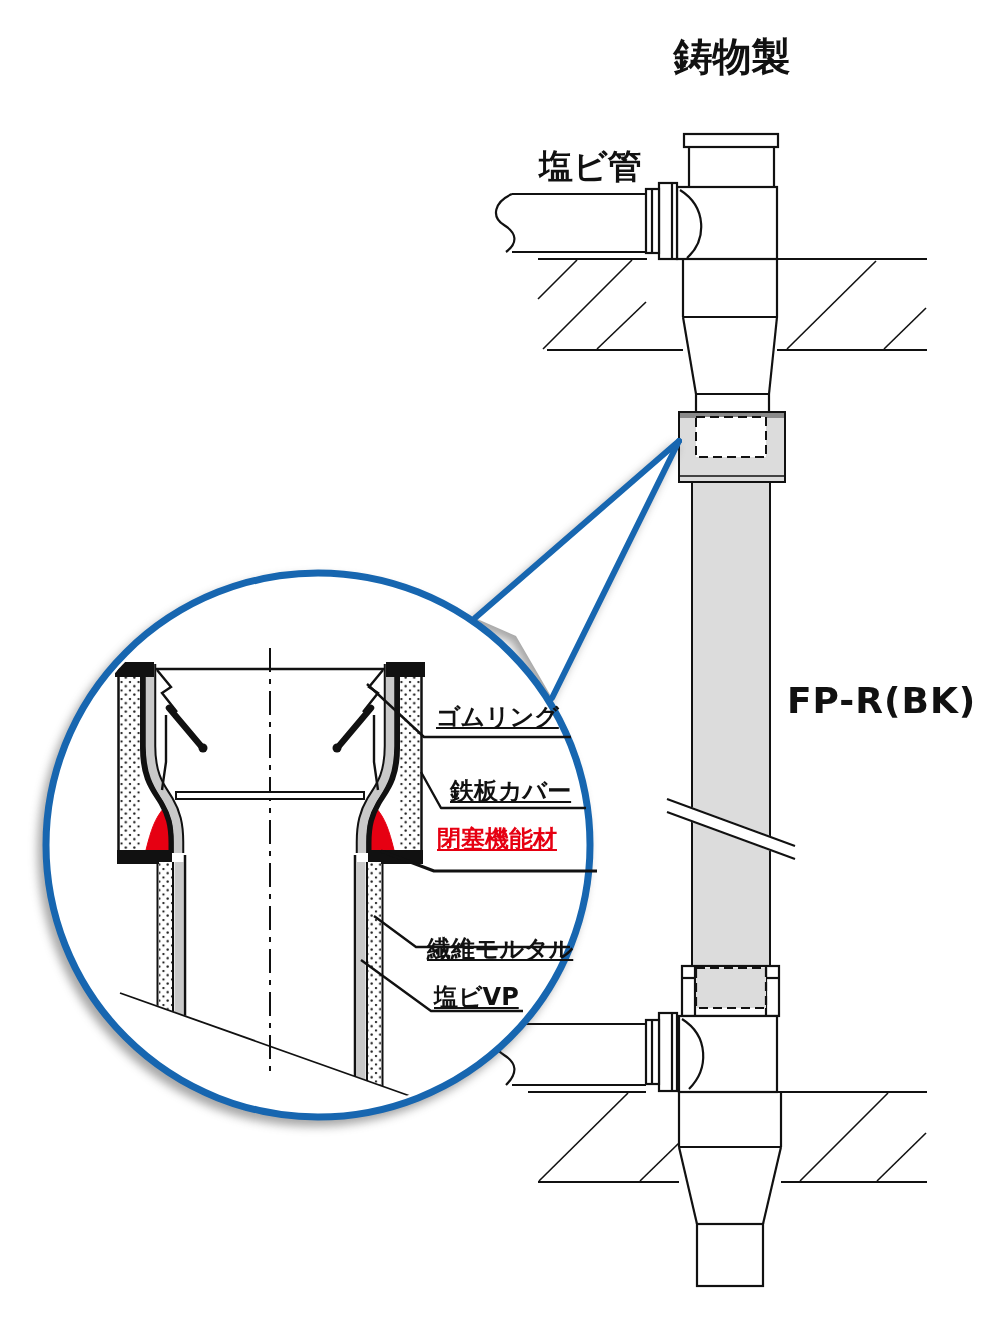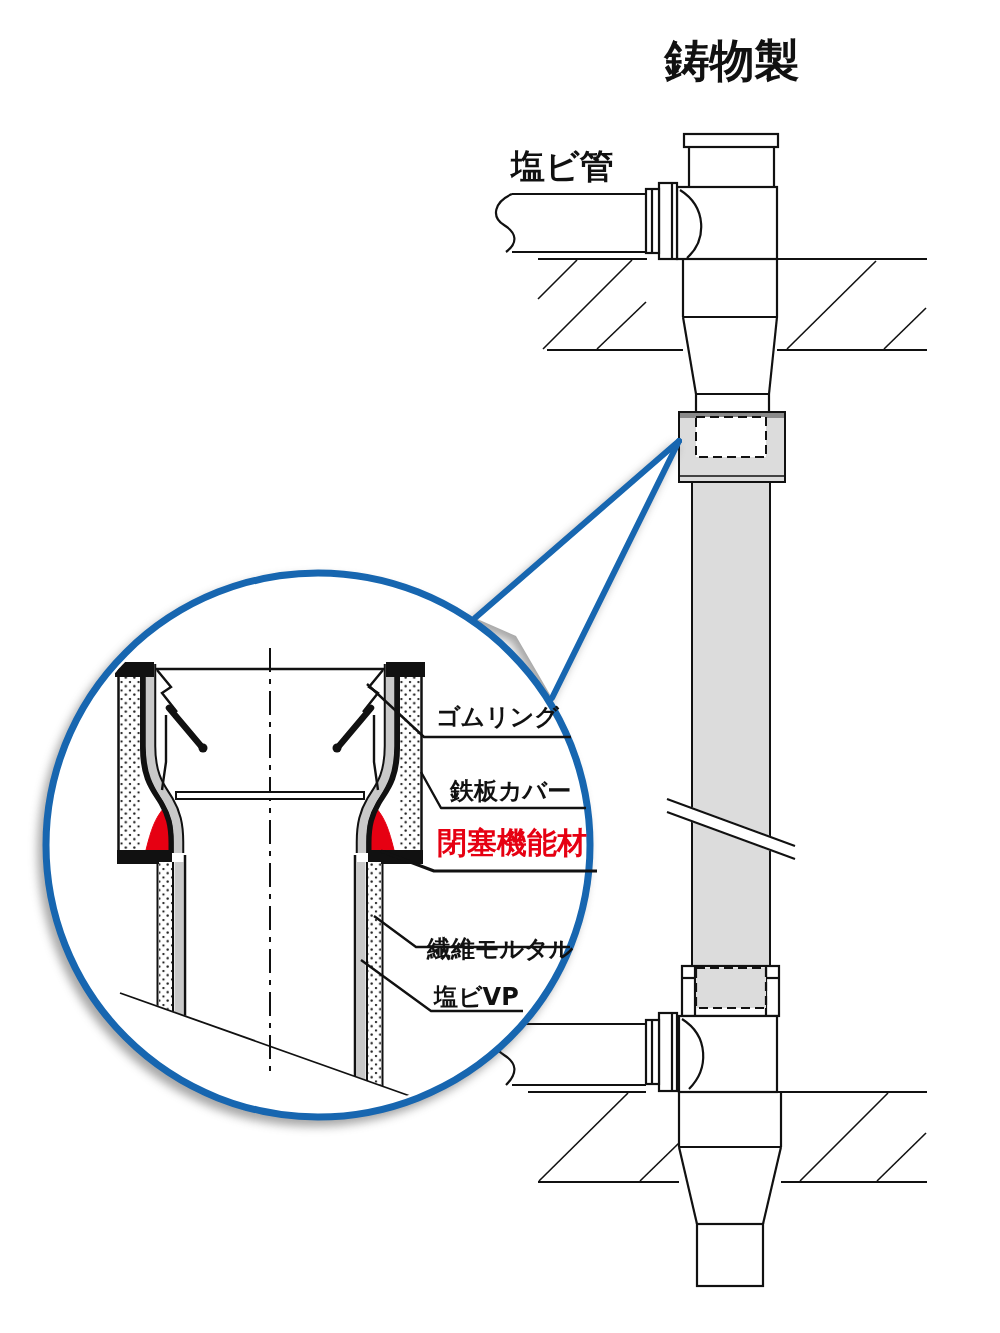--- a/index.html
+++ b/index.html
@@ -2,27 +2,27 @@
 <html><head>
 <meta charset="utf-8">
 <style>
   html,body{margin:0;padding:0;background:#fff;}
   .canvas{
     position:relative;width:1000px;height:1333px;background:#ffffff;
     font-family:"DejaVu Sans","Liberation Sans",sans-serif;overflow:hidden;
   }
   .canvas svg{position:absolute;left:0;top:0;}
   .lbl{position:absolute;color:#111;white-space:nowrap;}
-  .lbl-top{left:652px;top:34px;width:160px;text-align:center;font-size:45px;font-weight:600;line-height:1.18;}
-  .lbl-pvc{left:511px;top:144px;font-size:34px;font-weight:600;}
+  .lbl-top{left:652px;top:34px;width:160px;text-align:center;font-size:39px;font-weight:600;line-height:1.18;}
+  .lbl-pvc{left:539px;top:144px;font-size:34px;font-weight:600;}
   .lbl-code{left:787px;top:680px;font-size:36px;font-weight:600;letter-spacing:1px;}
-  .lbl-callout{font-size:24px;font-weight:600;}
+  .lbl-callout{font-size:24px;font-weight:600;text-decoration:underline;}
   .lbl-rubber{left:436px;top:701px;}
   .lbl-steel{left:450px;top:775px;text-align:right;}
-  .lbl-seal{left:437px;top:823px;font-size:30px;color:#e60012;}
+  .lbl-seal{left:437px;top:823px;font-size:24px;color:#e60012;}
   .lbl-mortar{left:427px;top:911px;margin-top:22px;}
   .lbl-vp{left:434px;top:981px;text-align:center;}
   .balloon{filter:drop-shadow(-5px 6px 5px rgba(60,60,60,0.45));}
 </style>
 </head>
 <body>
 
 <div class="canvas">
 
 <svg width="1000" height="1333" viewBox="0 0 1000 1333">
@@ -182,20 +182,21 @@
     <path d="M 381 851 L 434 871 H 597" stroke-width="3.2"></path>
     <path d="M 374 916 L 416 947 H 570"></path>
     <path d="M 361 960 L 431 1011 H 523"></path>
   </g>
 </svg>
 
 <div class="lbl lbl-top">
   <div>鋳物製</div>
 </div>
 <div class="lbl lbl-pvc">塩ビ管</div>
+<div class="lbl lbl-code">FP-R(BK)</div>
 
 <div class="lbl lbl-callout lbl-rubber">ゴムリング</div>
 <div class="lbl lbl-callout lbl-steel">鉄板カバー</div>
 <div class="lbl lbl-callout lbl-seal">閉塞機能材</div>
 <div class="lbl lbl-callout lbl-mortar">繊維モルタル</div>
 <div class="lbl lbl-callout lbl-vp">塩ビVP</div>
 
 </div>
 
 </body></html>

